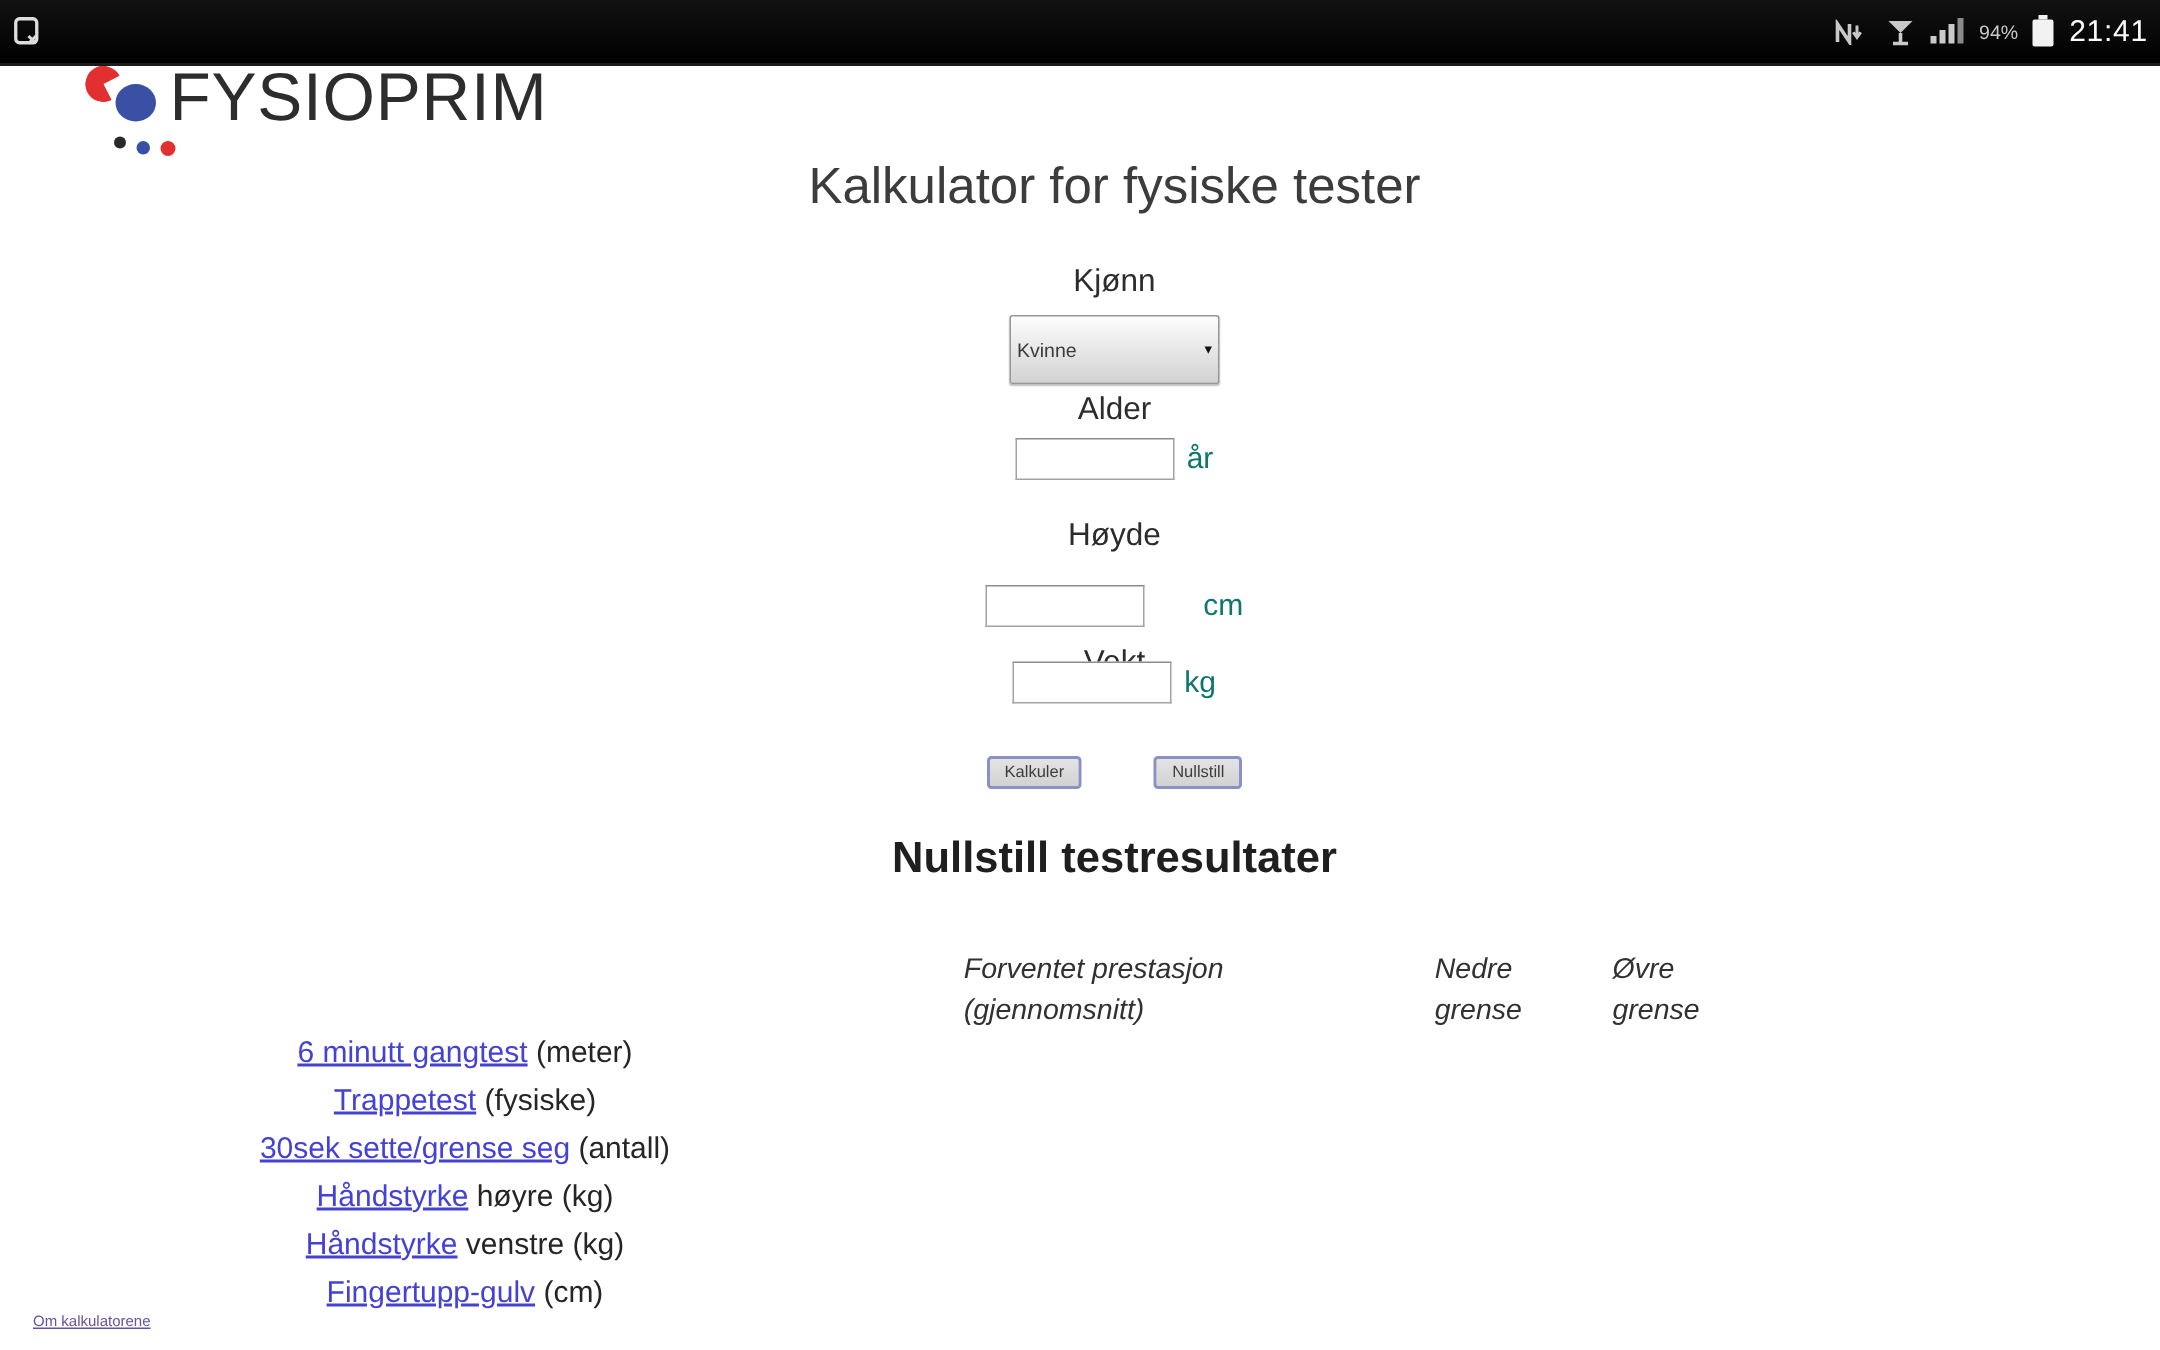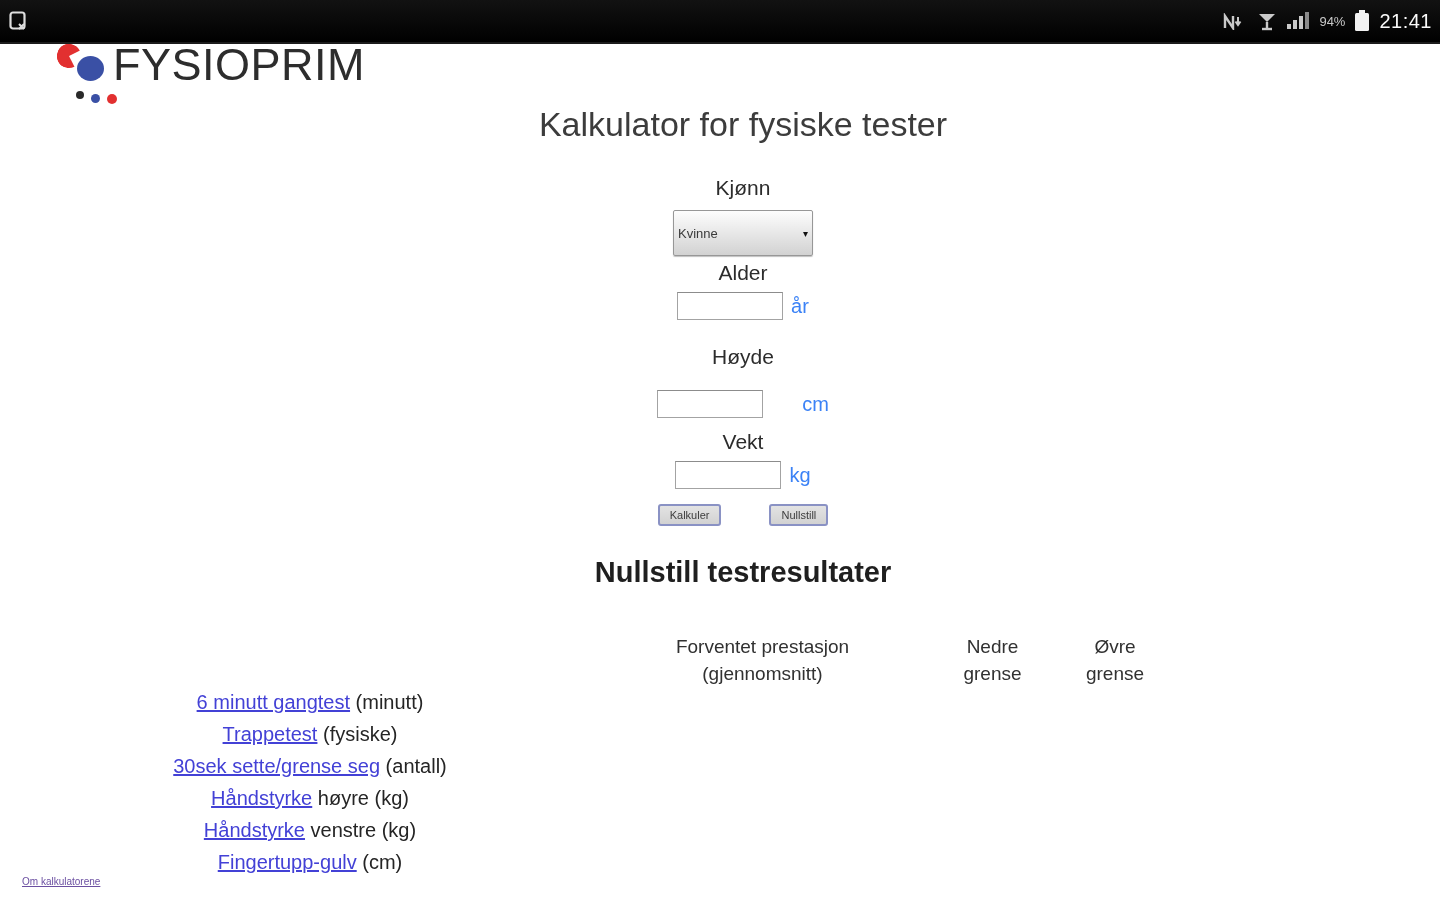--- a/index.html
+++ b/index.html
@@ -53,41 +53,41 @@
   .form-label { font-size:21px; color:#2c2c2c; }
   .lbl-gender { top:176px; }
   .lbl-age    { top:261px; }
   .lbl-height { top:345px; }
   .lbl-weight { top:430px; }
   
   .row { display:flex; align-items:center; justify-content:center; }
   .r-select { top:210px; }
   .r-age    { top:292px; }
   .r-height { top:390px;gap:31px; }
-  .r-weight { top:461px; }
+  .r-weight { top:441px; }
   .r-buttons{ top:504px; gap:48px; }
 
   .gender-select {
     width:140px; height:46px;
     background:linear-gradient(#fdfdfd,#d2d2d2);
     border:1px solid #979797; border-radius:2px;
     box-shadow:0 1px 1px rgba(0,0,0,0.25);
     display:flex; align-items:center; justify-content:space-between;
     padding:0 4px; cursor:pointer;
   }
   .gender-select .val { font-size:13px; color:#3a3a3a; }
   .gender-select .caret { font-size:10px; color:#111; }
 
   .tinput {
     width:106px; height:28px;
     border:1px solid #a3a3a3; border-top-color:#8c8c8c;
     background:#fff; font-size:18px; padding:0 5px;
     font-family:inherit;
   }
-  .unit { font-size:20px; color:#3b82f6; margin-left:8px; }
+  .unit { font-size:20px; color:#0f766e; margin-left:8px; }
 
   .btn {
     background:linear-gradient(#e3e3e3,#d2d2d2);
     border:2px solid #8a92c4; border-radius:3px;
     font-size:11px; color:#3d3d3d; padding:3px 10px;
     font-family:inherit; cursor:pointer;
   }
 
   .results-heading { top:556px; font-size:29px; font-weight:700; color:#1f1f1f; }
 
@@ -97,21 +97,21 @@
     border-collapse:collapse; table-layout:fixed;
   }
   .results-table col.c1 { width:580px; }
   .results-table col.c2 { width:325px; }
   .results-table col.c3 { width:135px; }
   .results-table col.c4 { width:110px; }
   .results-table th {
     font-weight:400; font-size:19px; color:#313131;
     vertical-align:top; padding-top:6px; line-height:1.4;
   }
-  .th-inner { margin:0 auto; text-align:center; }
+  .th-inner { margin:0 auto; text-align:left;font-style:italic; }
   .th-perf   .th-inner { width:240px; }
   .th-lower  .th-inner { width:72px; }
   .th-upper  .th-inner { width:80px; }
   .results-table td { height:30px; line-height:30px; text-align:center; }
   .test-link { color:#4341d6; text-decoration:underline; font-size:20px; cursor:pointer; }
   .test-suffix { color:#252525; font-size:20px; }
 
   .footer-link {
     position:absolute; left:22px; top:876px;
     font-size:10px; color:#6b4fa1; text-decoration:underline; cursor:pointer;
@@ -224,21 +224,21 @@
       <th class="th-lower">
         <div class="th-inner">Nedre grense</div>
       </th>
       <th class="th-upper">
         <div class="th-inner">Øvre grense</div>
       </th>
     </tr>
   </thead>
   <tbody>
     <tr>
-      <td><a class="test-link">6 minutt gangtest</a><span class="test-suffix"> (minutt)</span></td>
+      <td><a class="test-link">6 minutt gangtest</a><span class="test-suffix"> (meter)</span></td>
       <td></td>
       <td></td>
       <td></td>
     </tr>
     <tr>
       <td><a class="test-link">Trappetest</a><span class="test-suffix"> (fysiske)</span></td>
       <td></td>
       <td></td>
       <td></td>
     </tr>

